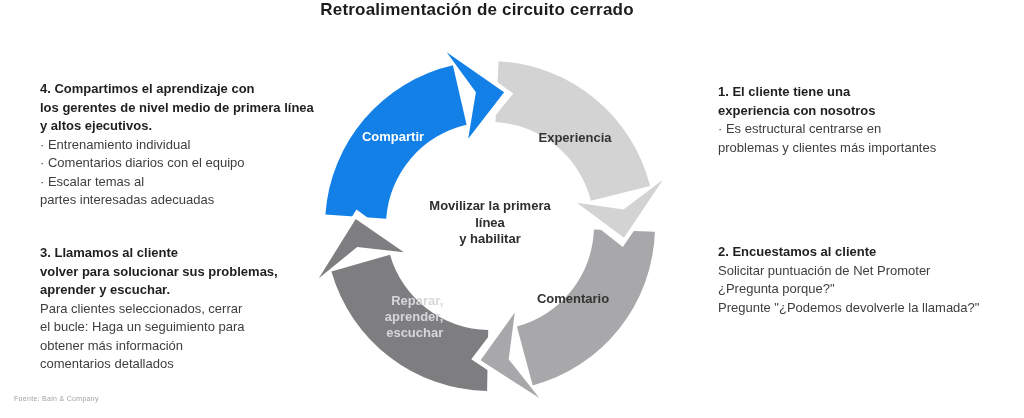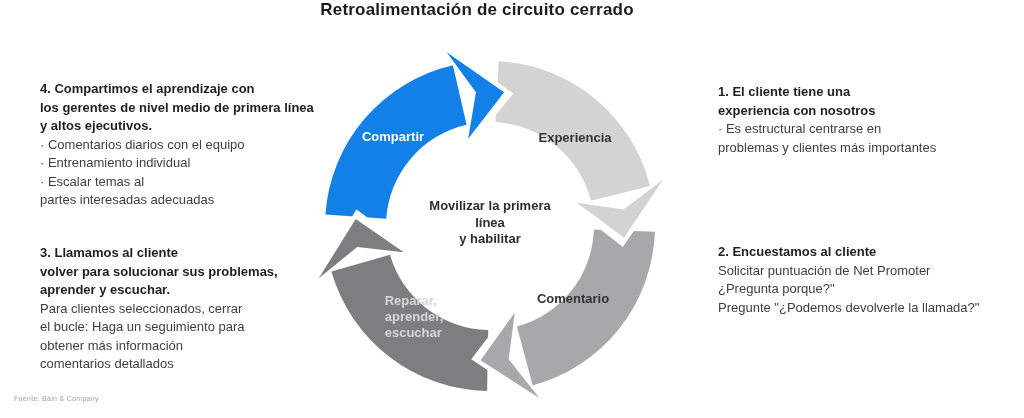--- a/index.html
+++ b/index.html
@@ -19,42 +19,42 @@
   .block2{left:718px;top:243px;width:302px;}
   .diagram{position:absolute;left:300px;top:36px;width:380px;height:380px;}
   .diagram svg{position:absolute;left:0;top:0;}
   .seg-label{
     position:absolute;transform:translate(-50%,-50%);
     font-weight:bold;font-size:13px;white-space:nowrap;
   }
   .lbl-compartir{left:93px;top:100px;color:#ffffff;}
   .lbl-experiencia{left:275px;top:101px;color:#333333;}
   .lbl-comentario{left:273px;top:262px;color:#333333;}
-  .lbl-reparar{left:114px;top:281px;color:#d7d7da;text-align:left;line-height:16px;}
+  .lbl-reparar{left:114px;top:281px;color:#d7d7da;text-align:right;line-height:16px;}
   .center-text{
     position:absolute;left:190px;top:187px;transform:translate(-50%,-50%);
     width:190px;text-align:center;font-weight:bold;font-size:13px;
     line-height:16.5px;color:#2d2d2d;
   }
   .source{
     position:absolute;left:14px;top:395px;font-size:7px;
     color:#a3a3a3;letter-spacing:.3px;
   }
 </style>
 </head>
 <body>
 
 <div class="title">Retroalimentación de circuito cerrado</div>
 
 <div class="annot block4">
   <div class="b">4. Compartimos el aprendizaje con</div>
   <div class="b">los gerentes de nivel medio de primera línea</div>
   <div class="b">y altos ejecutivos.</div>
+  <div>· Entrenamiento individual</div>
   <div>· Comentarios diarios con el equipo</div>
-  <div>· Entrenamiento individual</div>
   <div>· Escalar temas al</div>
   <div>partes interesadas adecuadas</div>
 </div>
 
 <div class="annot block3">
   <div class="b">3. Llamamos al cliente</div>
   <div class="b">volver para solucionar sus problemas,</div>
   <div class="b">aprender y escuchar.</div>
   <div>Para clientes seleccionados, cerrar</div>
   <div>el bucle: Haga un seguimiento para</div>

